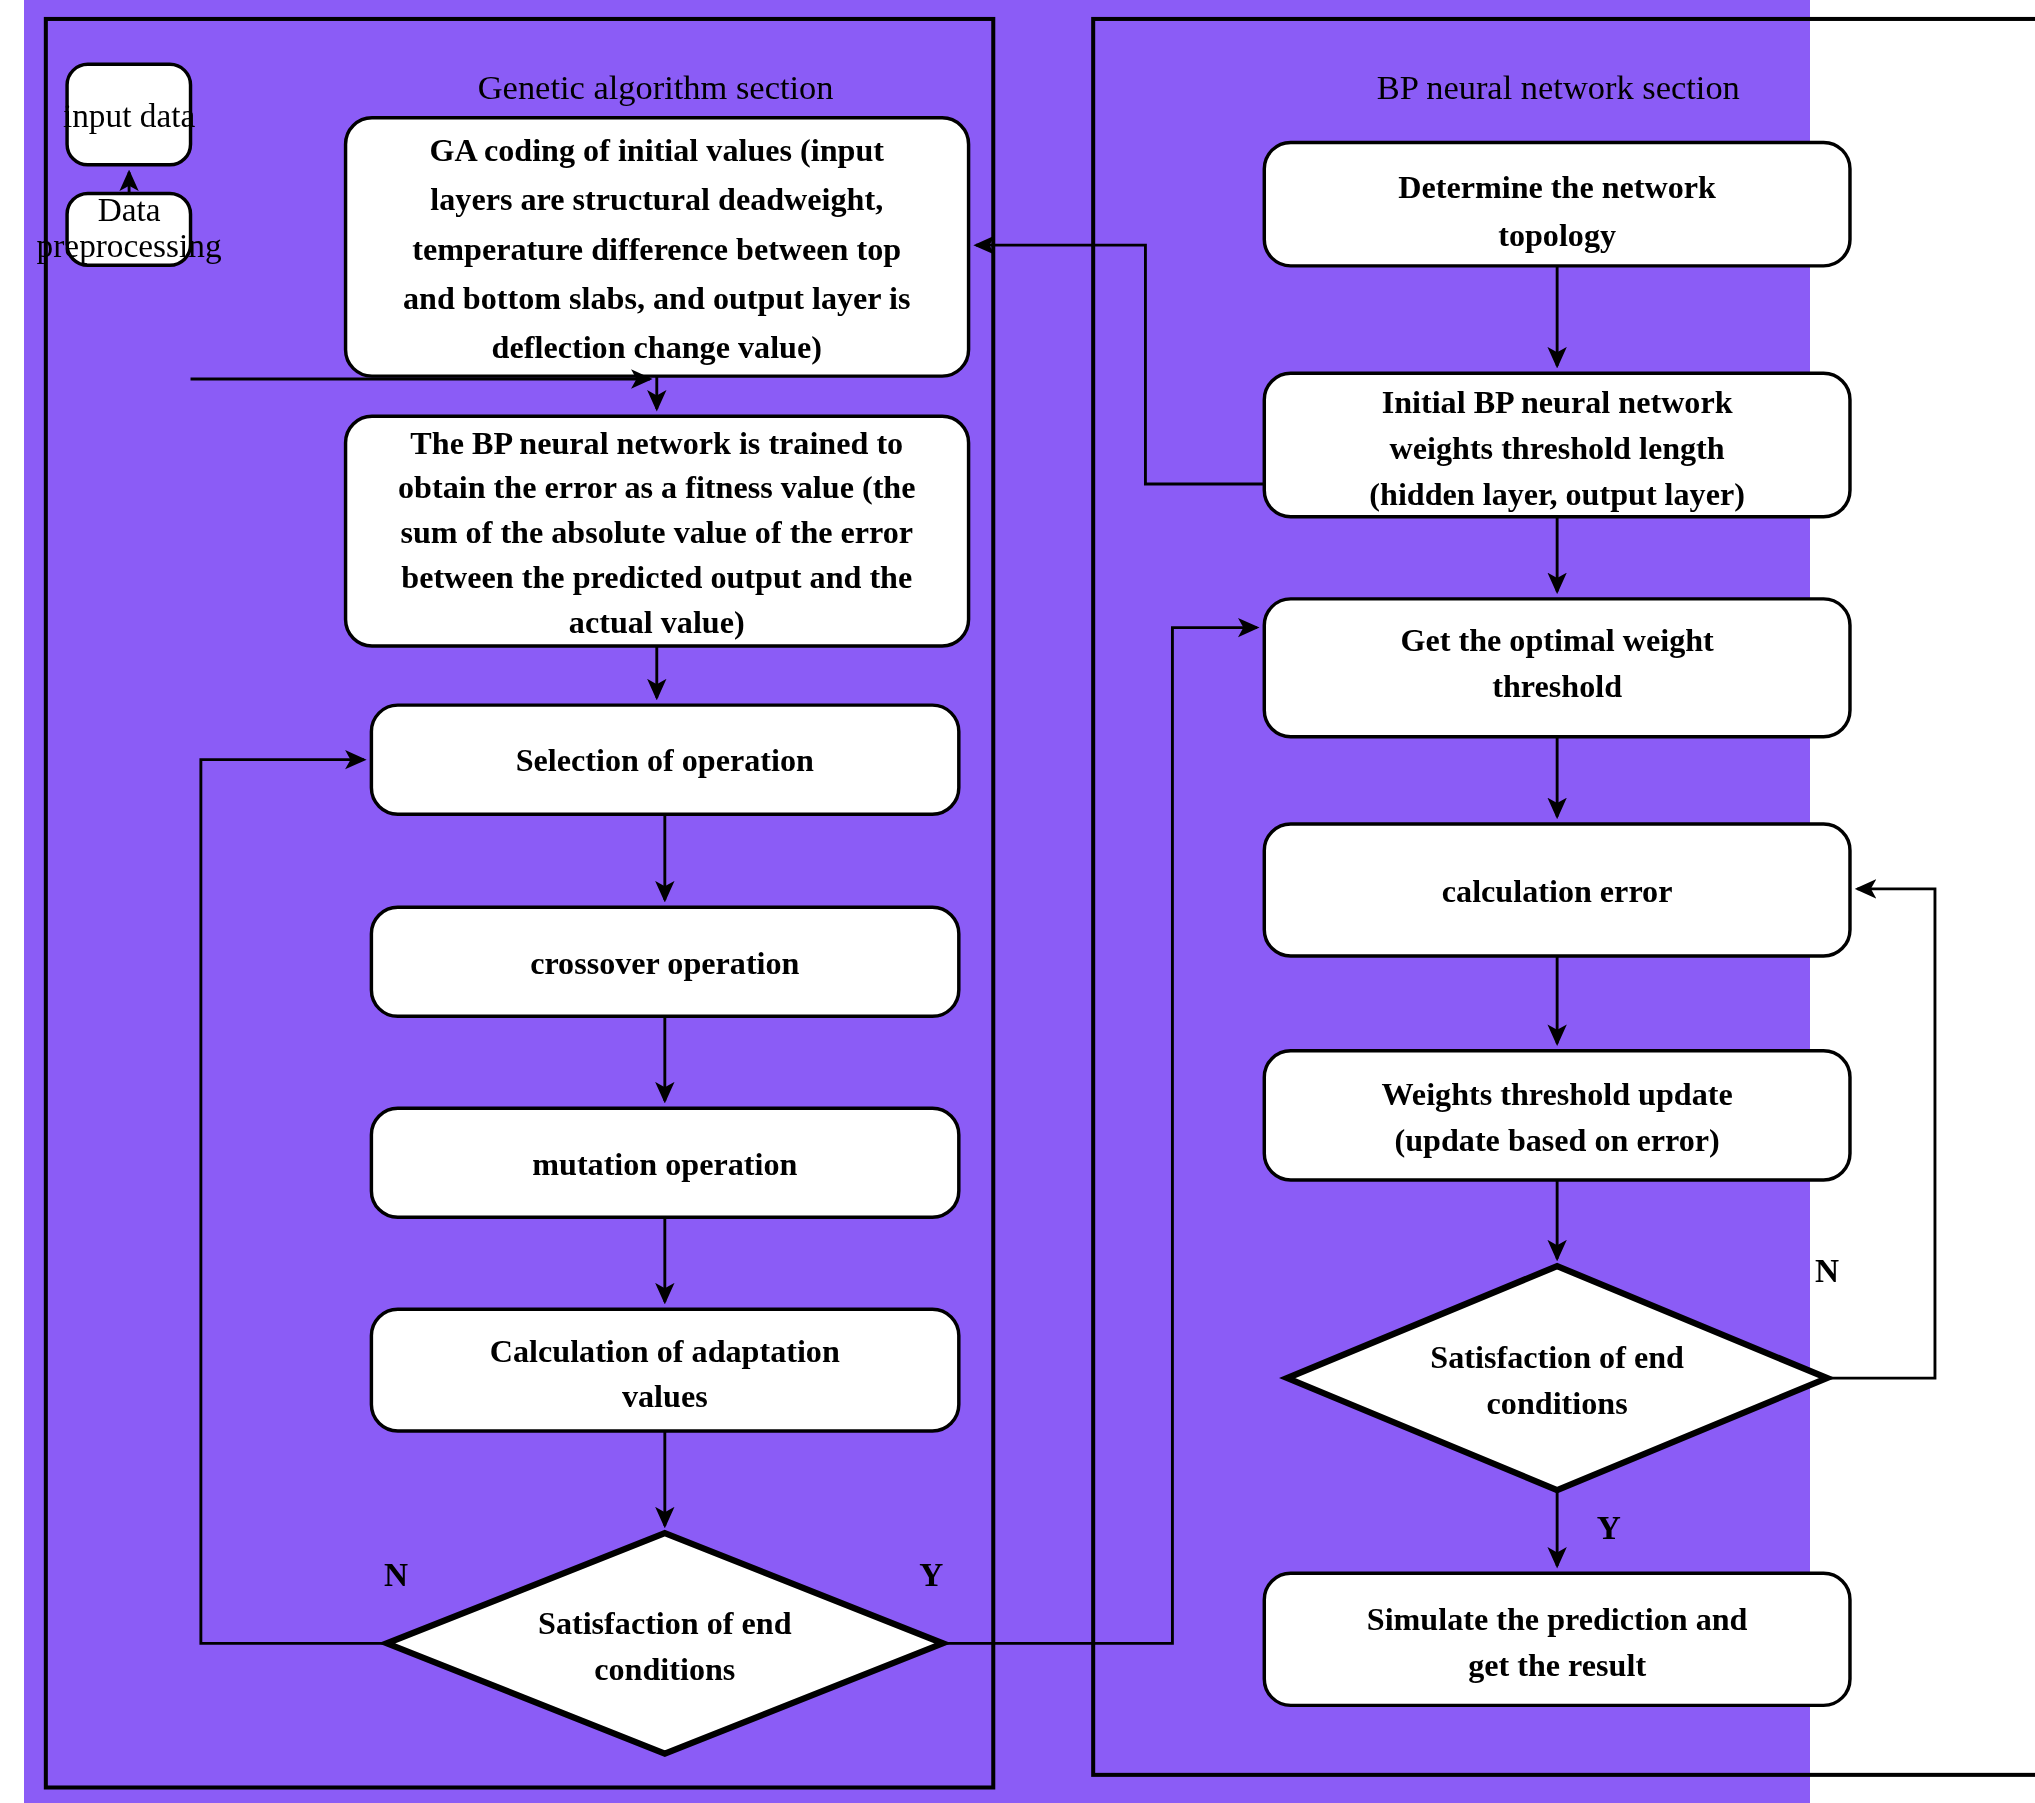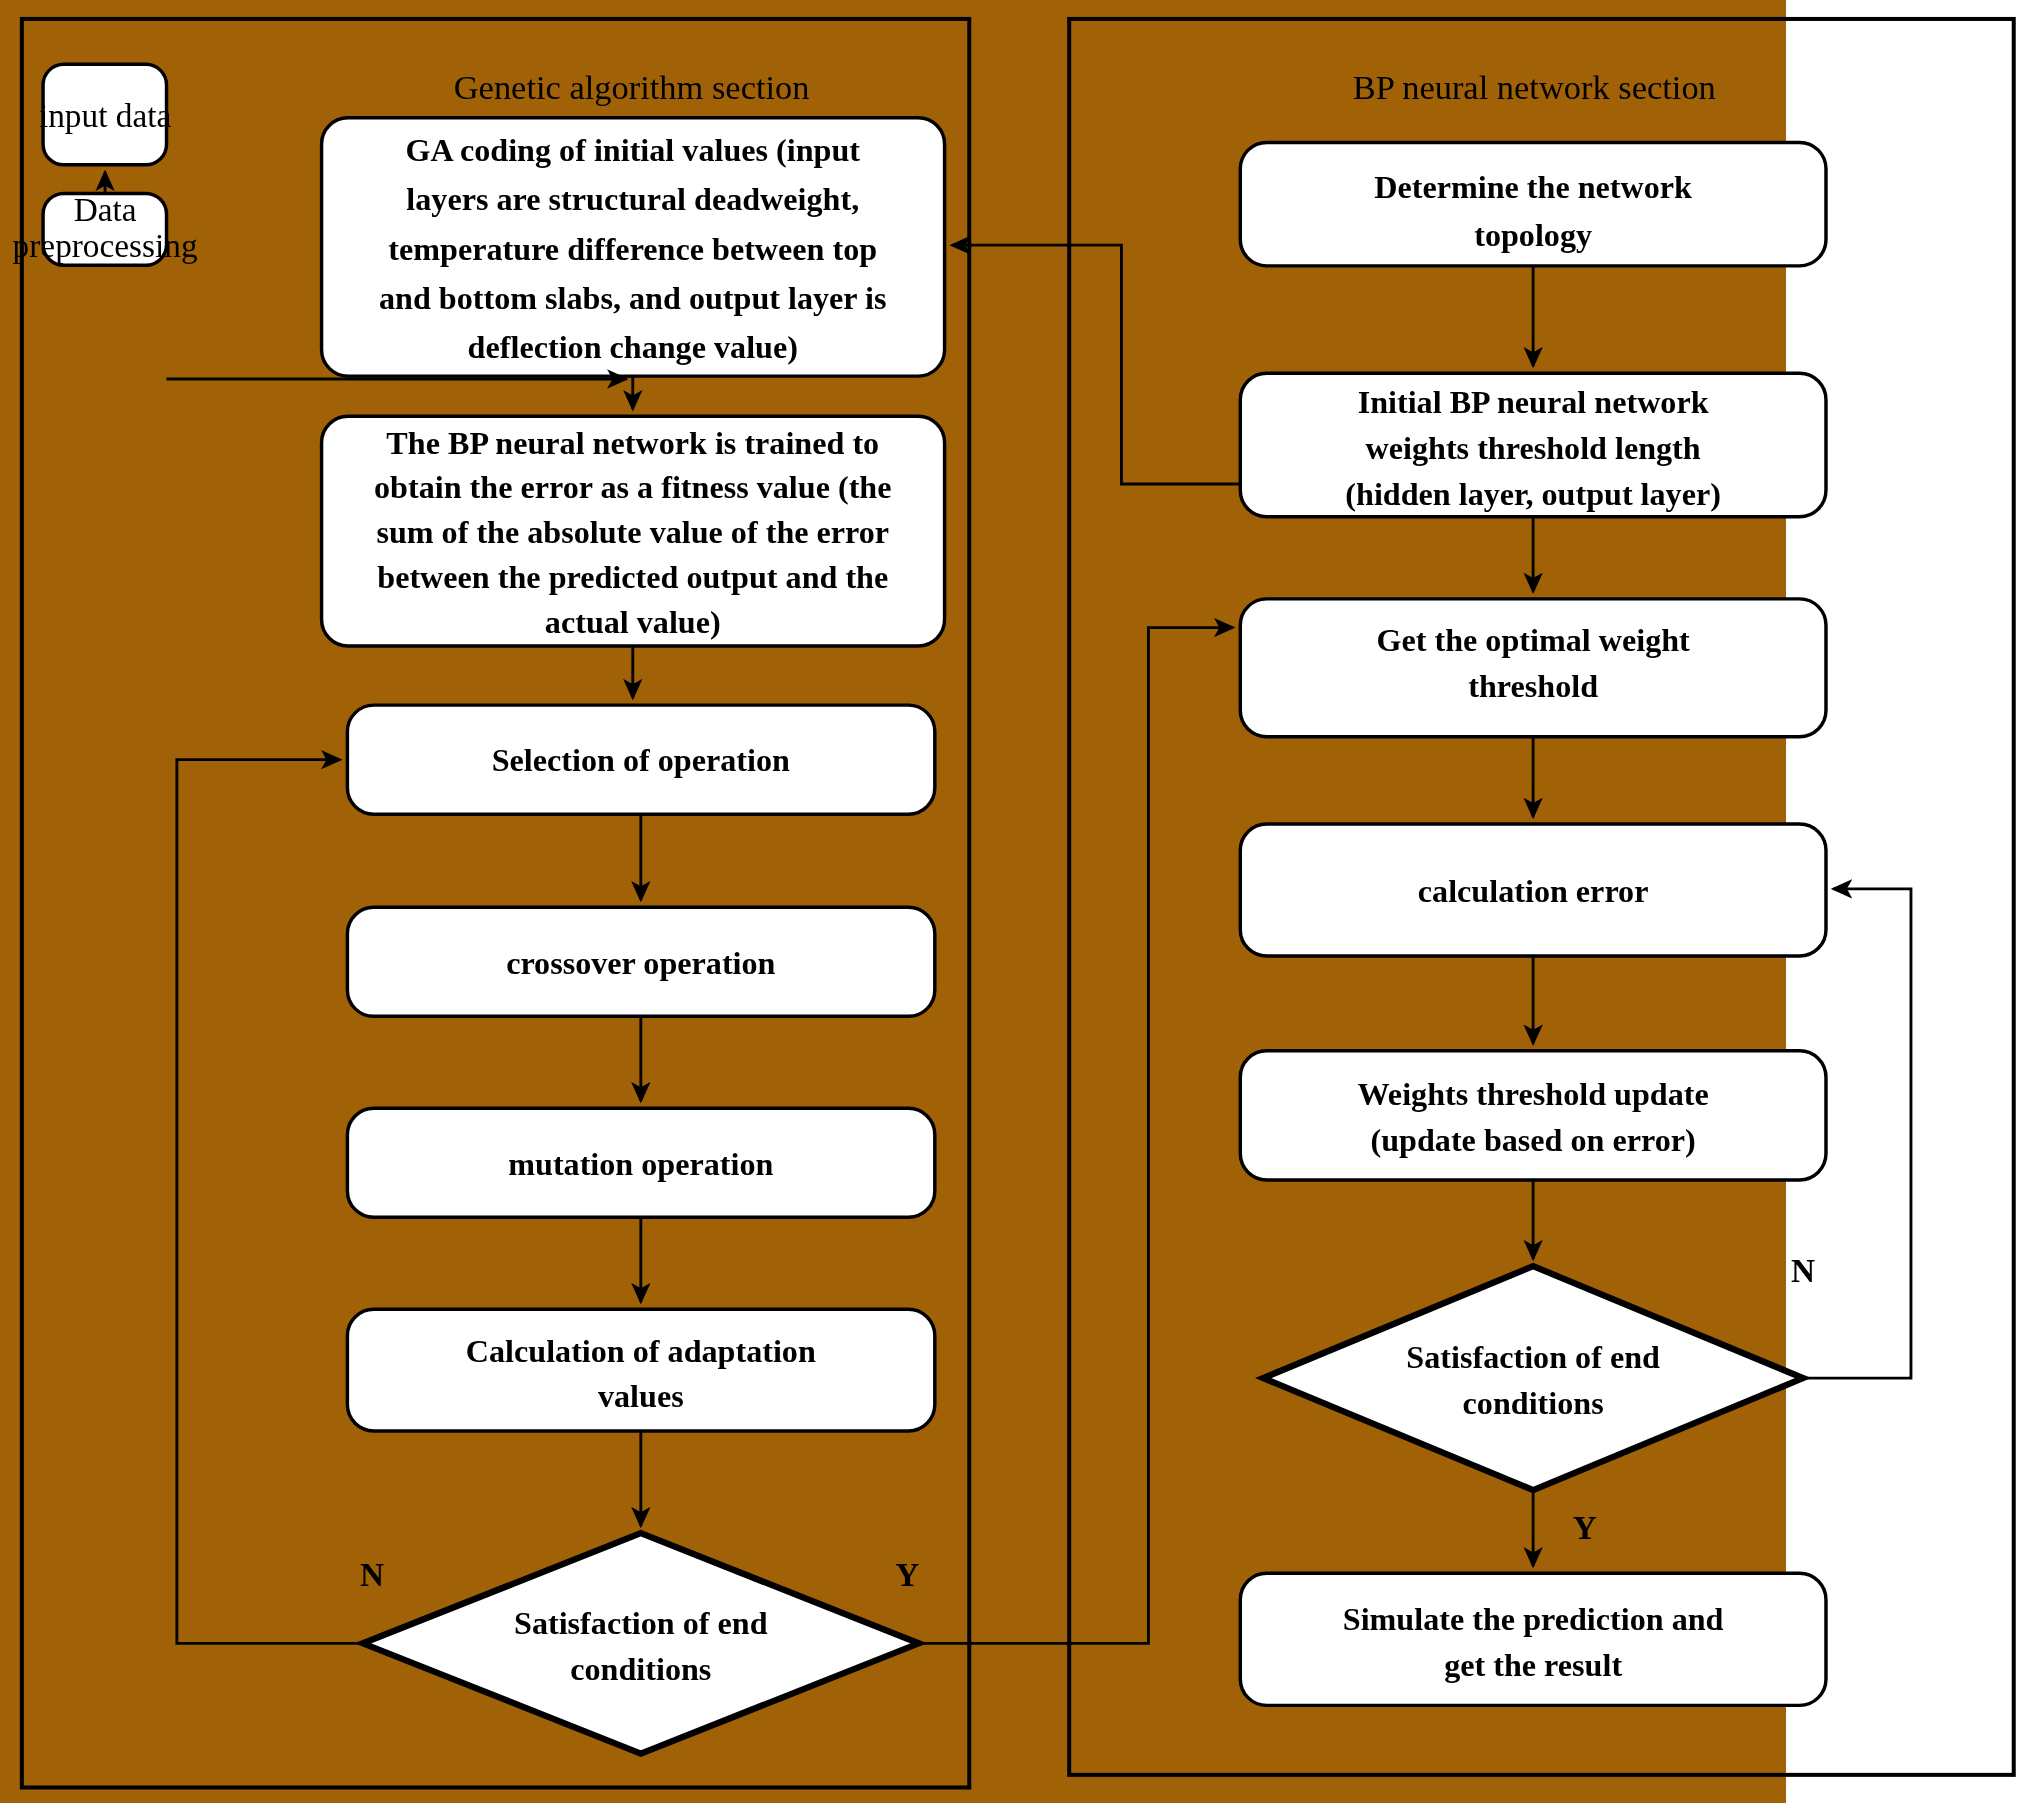--- a/index.html
+++ b/index.html
@@ -1,21 +1,22 @@
 <!DOCTYPE html>
 <html style="font-size:9.2px"><head>
 <meta charset="utf-8">
 <style>
   html,body{margin:0;padding:0;background:#ffffff;}
   #root{
     position:relative;
     width:1786px;
     height:1803px;
-    background:#a16207;
+    background:#8b5cf6;
     font-family:"Liberation Serif", serif;
+    margin-left:24px;
   }
   svg#flow{
     position:absolute;
     left:0; top:0;
     width:2035px;
     height:1803px;
     display:block;
   }
   .panel{ fill:none; stroke:#000000; stroke-width:7; }
   .nodebox{ fill:#ffffff; stroke:#000000; stroke-width:6; }

